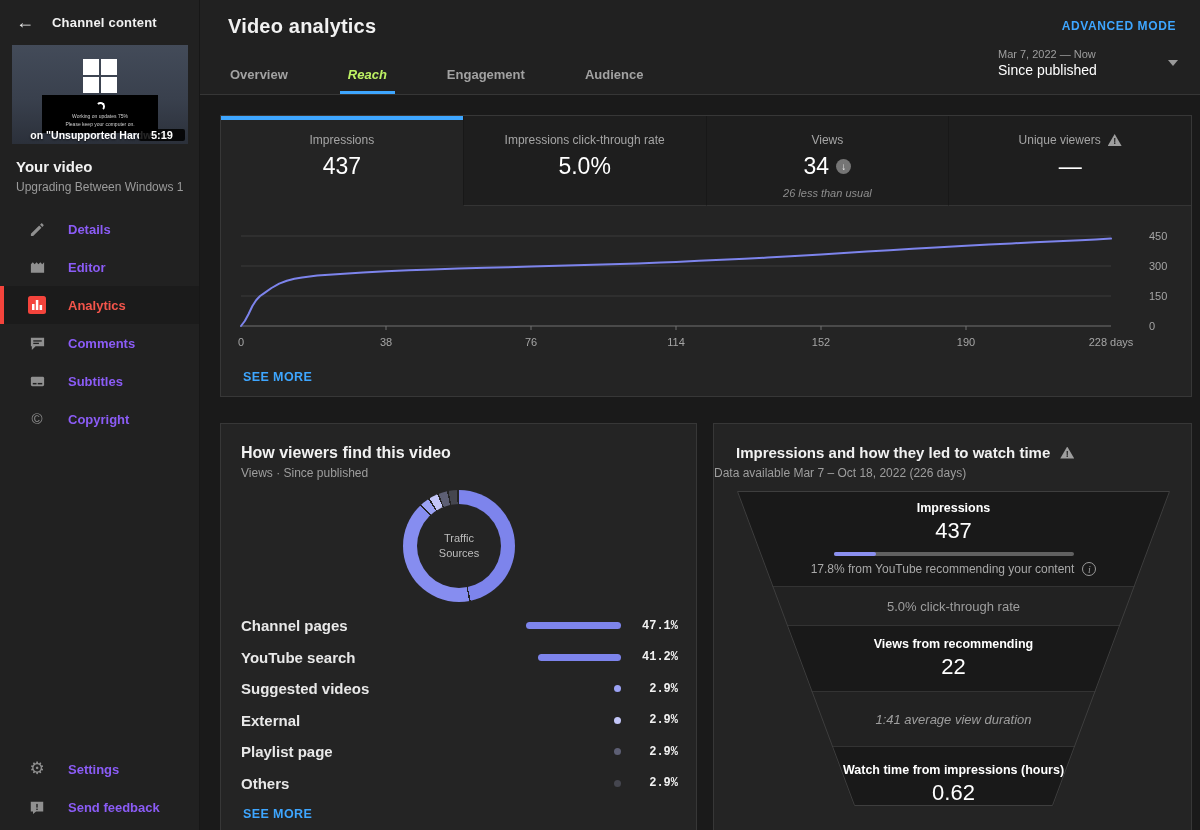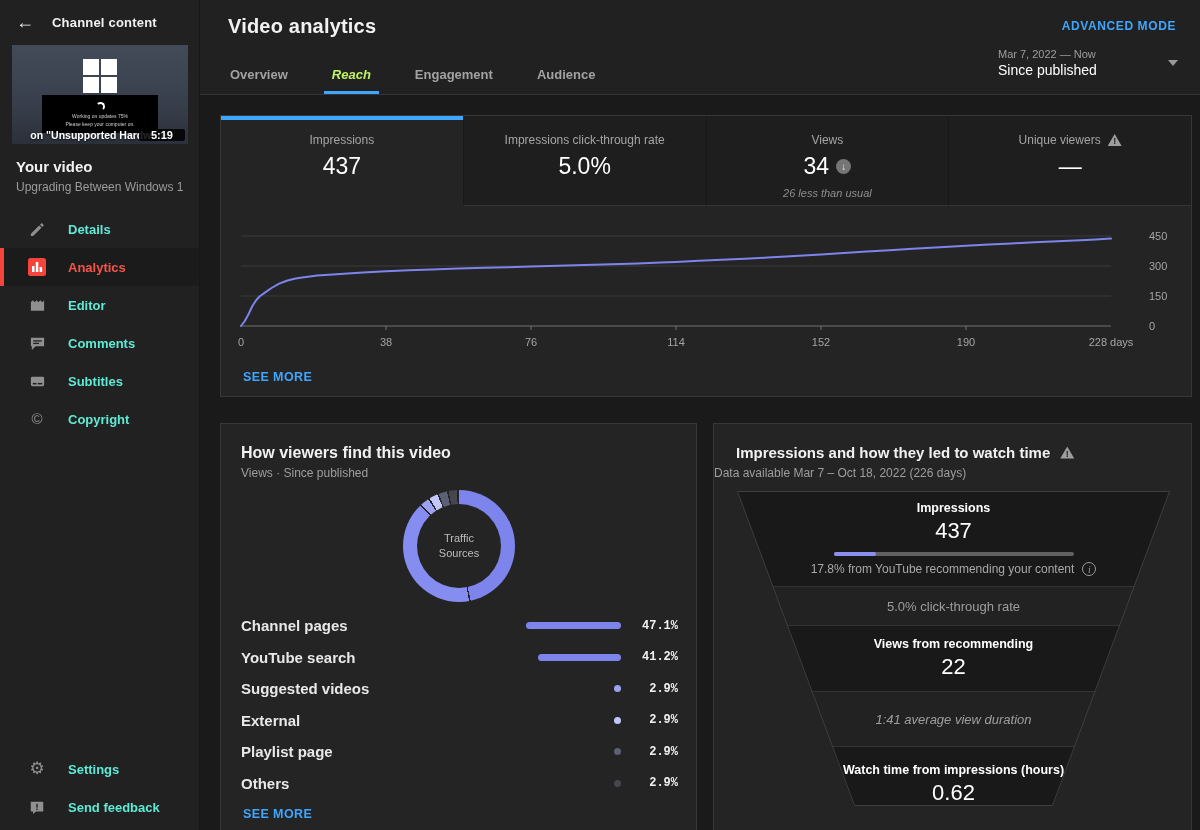--- a/index.html
+++ b/index.html
@@ -22,34 +22,34 @@
   .updatebox .uline { font-size:5px; color:#cfcfcf; line-height:6px; white-space:nowrap; }
   .thumb-caption { position:absolute; bottom:3px; left:0; width:100%; text-align:center; font-size:10.5px; font-weight:700;
     color:#fff; text-shadow:0 1px 2px rgba(0,0,0,.8); }
   .duration { position:absolute; right:3px; bottom:3px; background:rgba(0,0,0,.85); color:#fff; font-size:11px; font-weight:700;
     padding:0 12px; border-radius:2px; }
   .video-meta { padding:14px 16px 12px 16px; }
   .vm-label { font-size:15px; font-weight:700; margin-bottom:5px; }
   .vm-title { font-size:12px; color:#9b9b9b; white-space:nowrap; overflow:hidden; }
   .menu { margin-top:4px; }
   .menu-item { position:relative; display:flex; align-items:center; gap:22px; height:38px; padding-left:28px; cursor:pointer; color:#929292; }
-  .menu-item .mi-label { font-size:13px; font-weight:600; color:#5eead4; }
+  .menu-item .mi-label { font-size:13px; font-weight:600; color:#8b5cf6; }
   .menu-item.active { background:#1b1b1b; }
   .menu-item.active::before { content:""; position:absolute; left:0; top:0; width:4px; height:100%; background:#f4443c; }
   .menu-item.active .mi-label { color:#f4554b; }
   .mi-icon { width:18px; height:18px; display:flex; align-items:center; justify-content:center; font-size:16px; line-height:18px; }
   .sb-footer { position:absolute; left:0; bottom:4px; width:100%; }
   .sb-footer .menu-item { height:38px; }
 
   
   .main { position:absolute; left:200px; top:0; width:1000px; height:830px; }
   .header { position:relative; height:95px; background:#212121; border-bottom:1px solid #363636; }
   .page-title { position:absolute; left:28px; top:15px; font-size:20px; font-weight:700; letter-spacing:.2px; }
   .advanced { position:absolute; right:24px; top:19px; font-size:12px; font-weight:700; letter-spacing:.6px; color:#3ea6ff; cursor:pointer; }
-  .tabs { position:absolute; left:28px; bottom:0; display:flex; gap:40px; }
+  .tabs { position:absolute; left:28px; bottom:0; display:flex; gap:56px; }
   .tab { position:relative; padding:10px 2px 12px 2px; font-size:13px; font-weight:600; color:#a2a2a2; cursor:pointer; }
   .tab.active { color:#bef264;font-style:italic; }
   .tab.active::after { content:""; position:absolute; left:-6px; right:-6px; bottom:0; height:3px; background:#3ea6ff; }
   .datepick { position:absolute; right:22px; top:48px; width:180px; display:flex; align-items:center; justify-content:space-between; cursor:pointer; }
   .dp-text .dp-range { font-size:11px; color:#9e9e9e; margin-bottom:2px; }
   .dp-text .dp-preset { font-size:14px; color:#fff; }
   .caret { width:0; height:0; border-left:5px solid transparent; border-right:5px solid transparent; border-top:6px solid #9a9a9a; }
 
   
   .content { position:relative; height:735px; }
@@ -144,38 +144,38 @@
 
   <nav class="menu">
     <div class="menu-item">
       <span class="mi-icon">
         <svg width="17" height="17" viewBox="0 0 18 18" fill="#909090">
             <path d="M2 13.6V16h2.4l8.8-8.8-2.4-2.4L2 13.6zM15.3 5.1c.3-.3.3-.8 0-1.1l-1.3-1.3c-.3-.3-.8-.3-1.1 0l-1.2 1.2 2.4 2.4 1.2-1.2z"></path>
           </svg>
       </span>
       <span class="mi-label">Details</span>
     </div>
+    <div class="menu-item">
+      <span class="mi-icon">
+        <svg width="17" height="17" viewBox="0 0 18 18" fill="#909090">
+            <path d="M2 5.5 4 3.5 6 5.5 8 3.5 10 5.5 12 3.5 14 5.5 16 3.5 16 14.5 2 14.5 Z"></path>
+          </svg>
+      </span>
+      <span class="mi-label">Editor</span>
+    </div>
     <div class="menu-item active">
       <span class="mi-icon">
         <svg width="18" height="18" viewBox="0 0 18 18">
             <rect width="18" height="18" rx="2.5" fill="#f4443c"></rect>
             <rect x="4" y="8" width="2.5" height="6" fill="#fff"></rect>
             <rect x="7.8" y="4" width="2.5" height="10" fill="#fff"></rect>
             <rect x="11.6" y="9" width="2.5" height="5" fill="#fff"></rect>
           </svg>
       </span>
       <span class="mi-label">Analytics</span>
-    </div>
-    <div class="menu-item">
-      <span class="mi-icon">
-        <svg width="17" height="17" viewBox="0 0 18 18" fill="#909090">
-            <path d="M2 5.5 4 3.5 6 5.5 8 3.5 10 5.5 12 3.5 14 5.5 16 3.5 16 14.5 2 14.5 Z"></path>
-          </svg>
-      </span>
-      <span class="mi-label">Editor</span>
     </div>
     <div class="menu-item">
       <span class="mi-icon">
         <svg width="17" height="17" viewBox="0 0 18 18" fill="#909090">
             <path d="M2 3h14v9H7l-4 4v-4H2V3z"></path>
             <rect x="4.5" y="5.6" width="9" height="1.4" fill="#212121"></rect>
             <rect x="4.5" y="8.2" width="6" height="1.4" fill="#212121"></rect>
           </svg>
       </span>
       <span class="mi-label">Comments</span>

